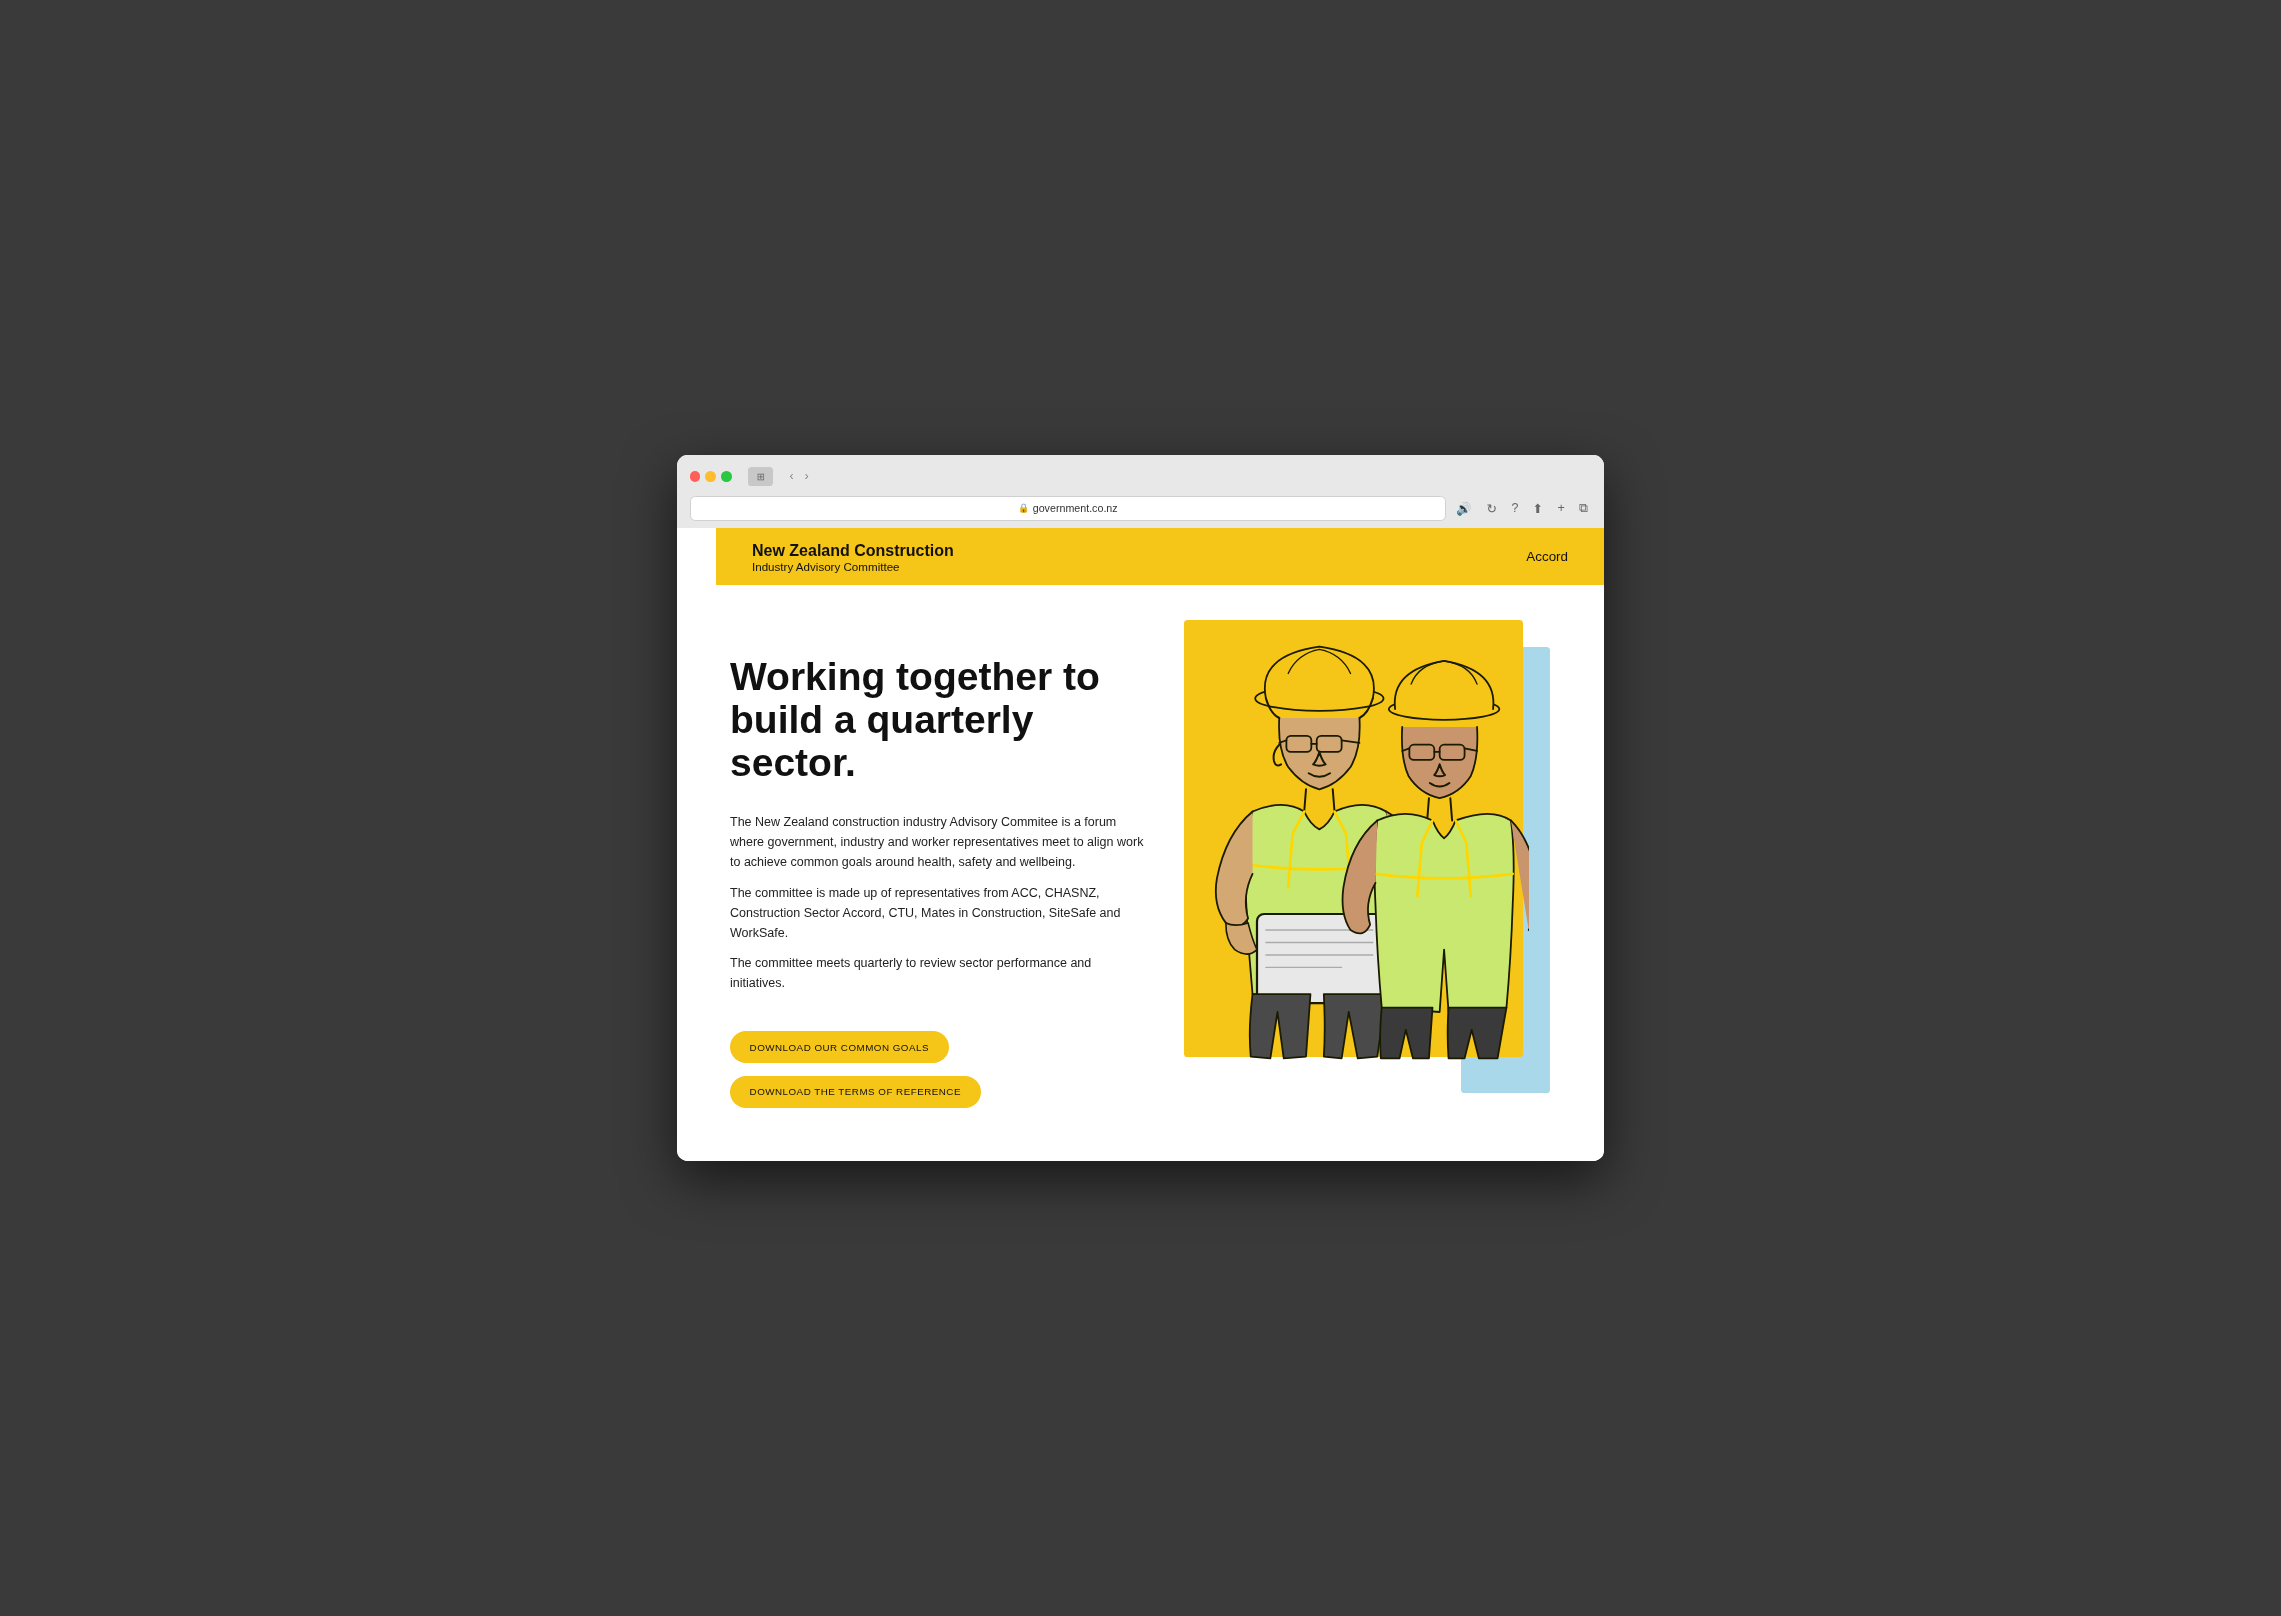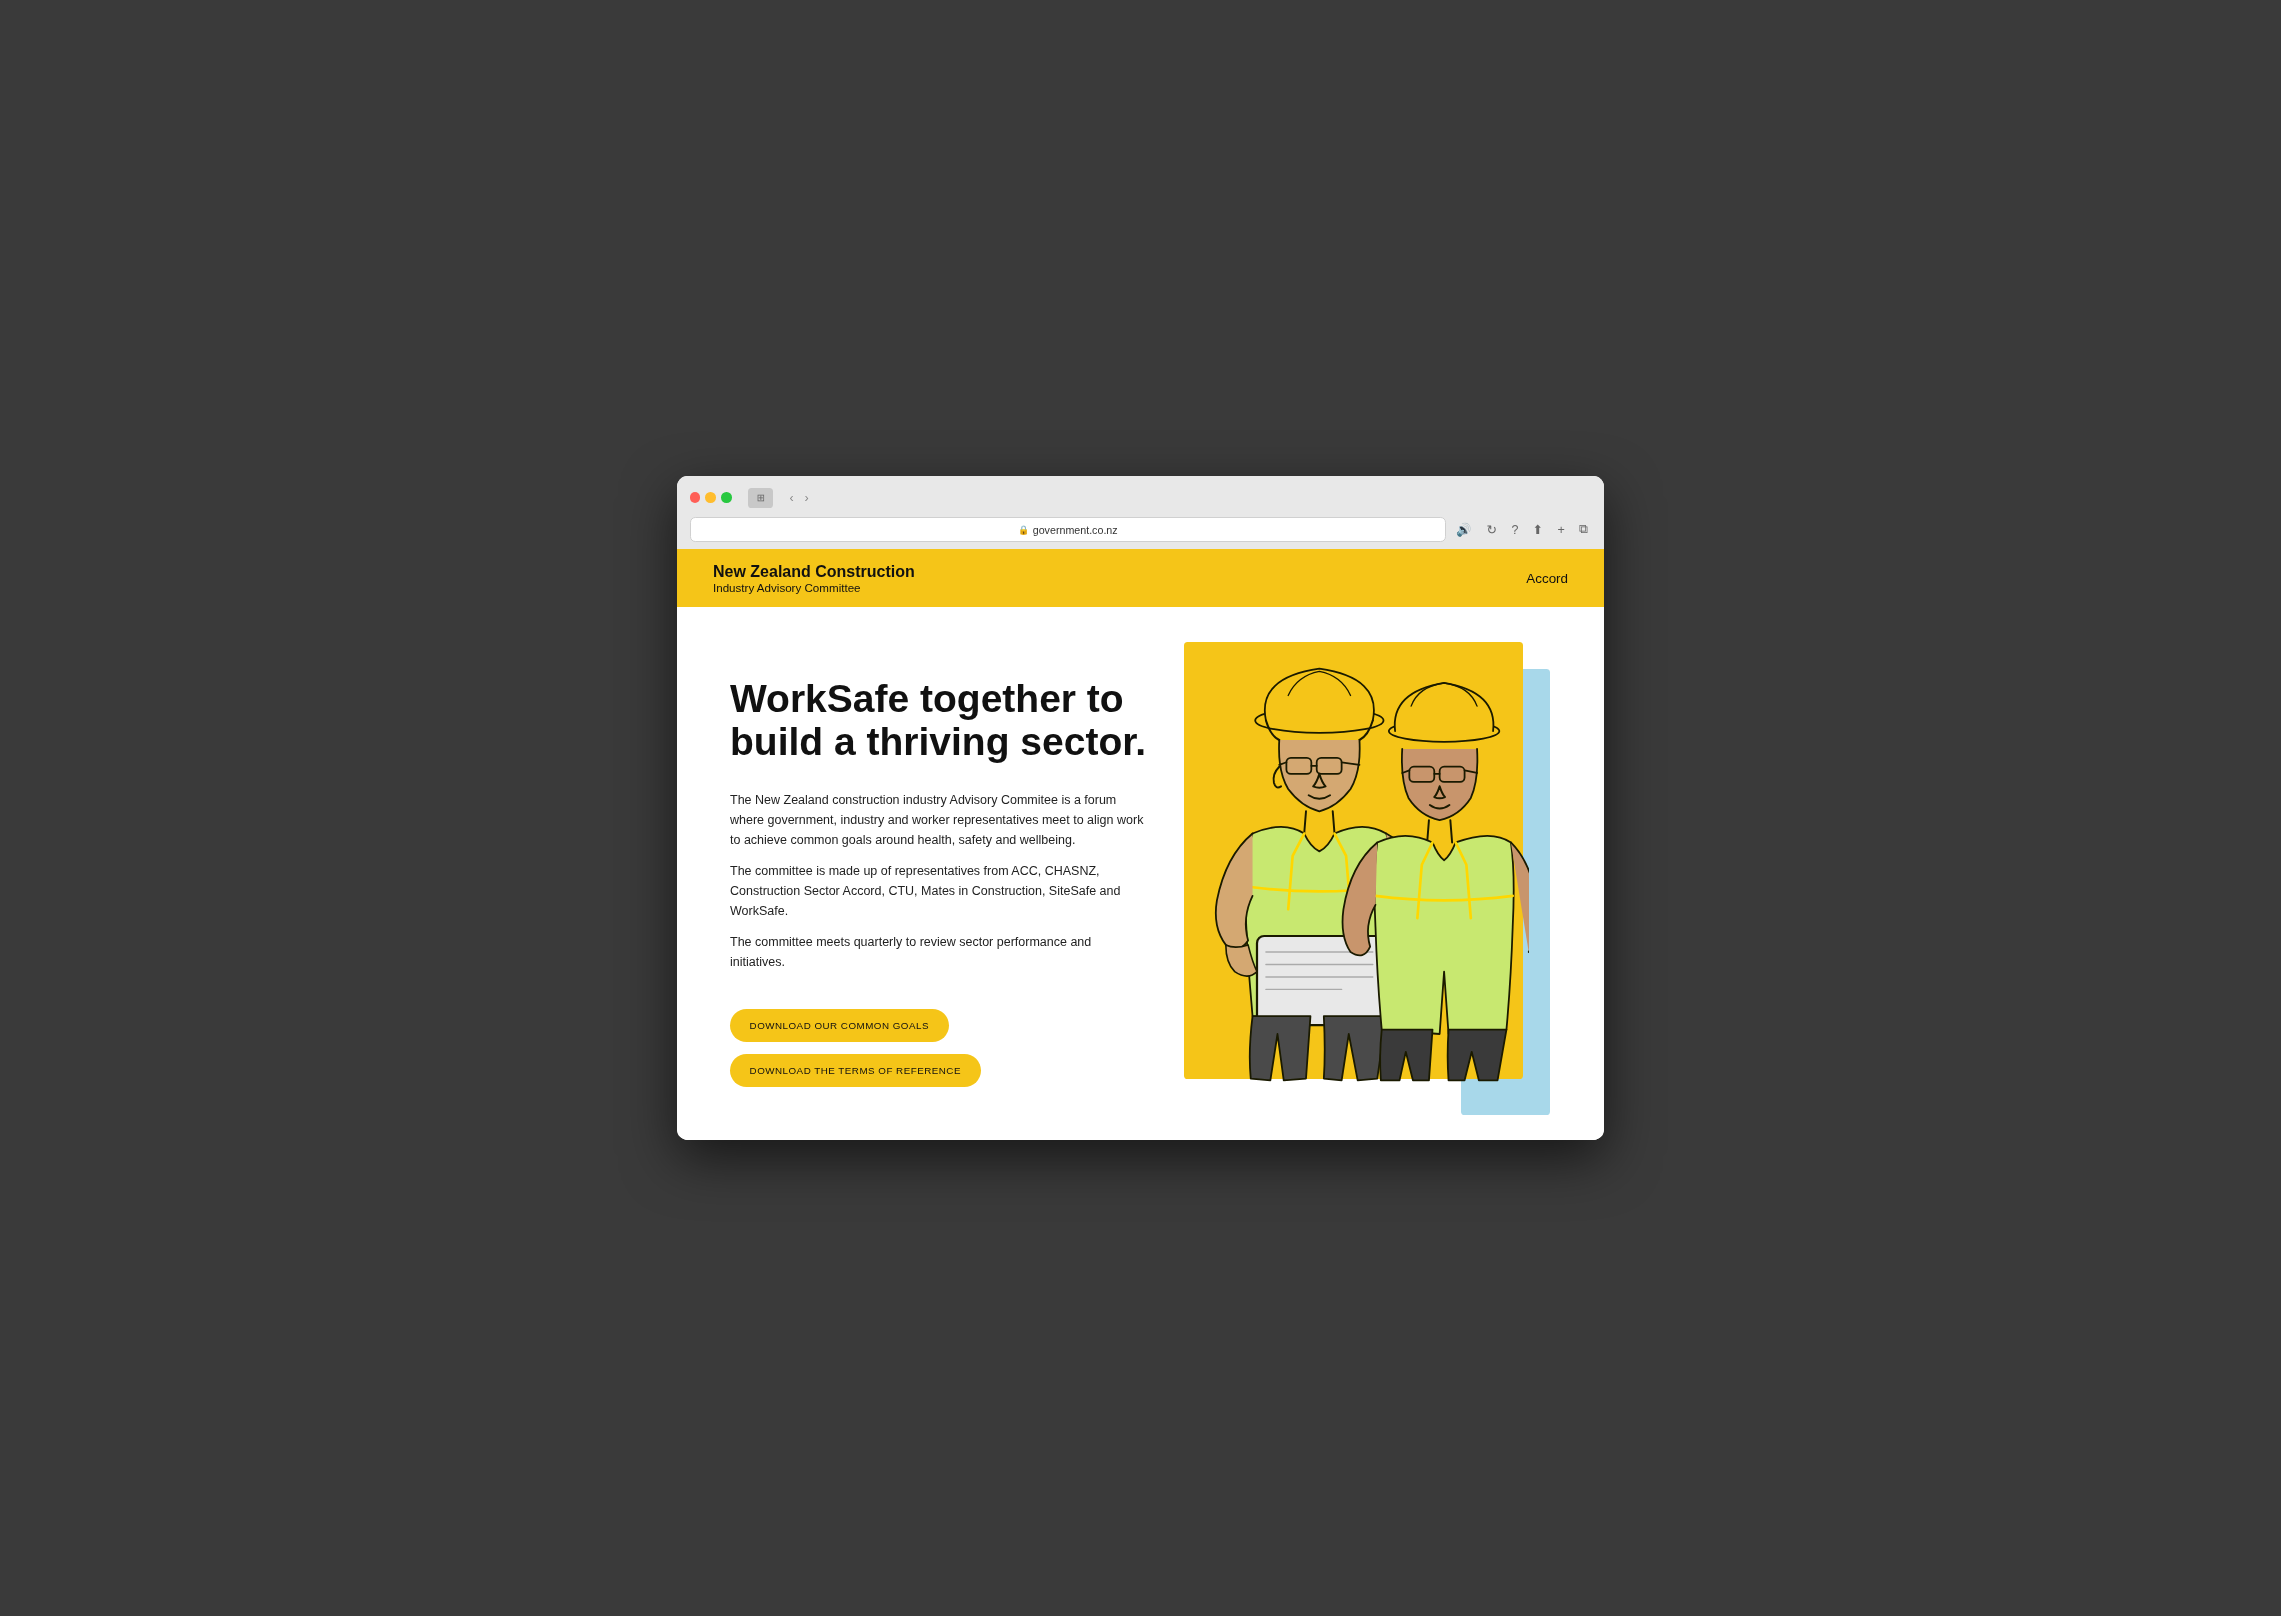--- a/index.html
+++ b/index.html
@@ -134,20 +134,21 @@
       background: #fff;
     }
 
     
     .site-header {
       background: #F5C518;
       padding: 12.5px 36px;
       display: flex;
       align-items: center;
       justify-content: space-between;
+      margin-left: 39px;
     }
 
     .site-logo {
       display: flex;
       flex-direction: column;
     }
 
     .logo-title {
       font-size: 16px;
       font-weight: 700;
@@ -318,21 +319,21 @@
         <span class="logo-title">New Zealand Construction</span>
         <span class="logo-subtitle">Industry Advisory Committee</span>
       </div>
       <nav class="site-nav">
         <a class="nav-link">Accord</a>
       </nav>
     </header>
 
     <section class="hero-section">
       <div class="hero-content">
-        <h1 class="hero-headline">WorkSafe together to build a thriving sector.</h1>
+        <h1 class="hero-headline">Working together to build a quarterly sector.</h1>
         <p class="hero-body">The New Zealand construction industry Advisory Commitee is a forum where government, industry and worker representatives meet to align work to achieve common goals around health, safety and wellbeing.</p>
         <p class="hero-body">The committee is made up of representatives from ACC, CHASNZ, Construction Sector Accord, CTU, Mates in Construction, SiteSafe and WorkSafe.</p>
         <p class="hero-body">The committee meets quarterly to review sector performance and initiatives.</p>
         <div class="hero-buttons">
           <button class="cta-button">DOWNLOAD OUR COMMON GOALS</button>
           <button class="cta-button">DOWNLOAD THE TERMS OF REFERENCE</button>
         </div>
       </div>
 
       <div class="hero-image-area">

